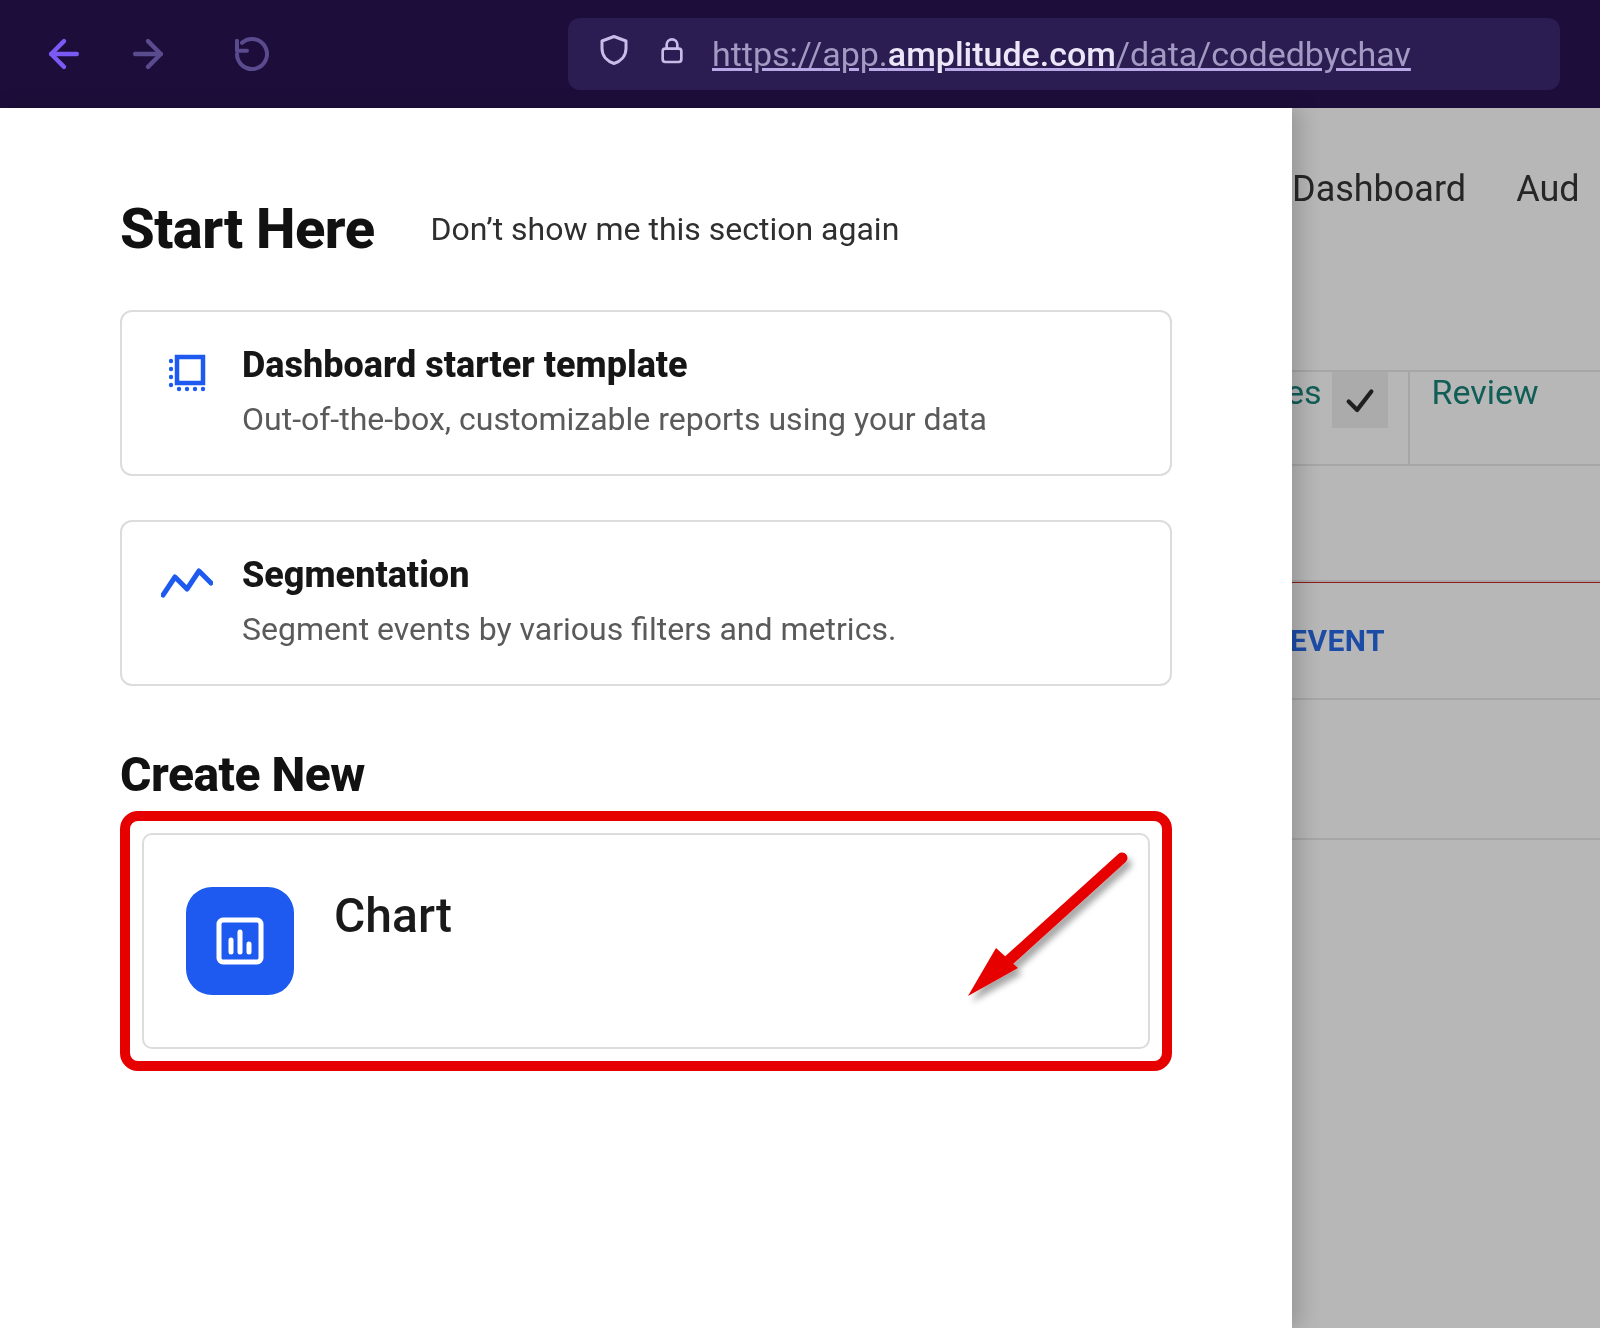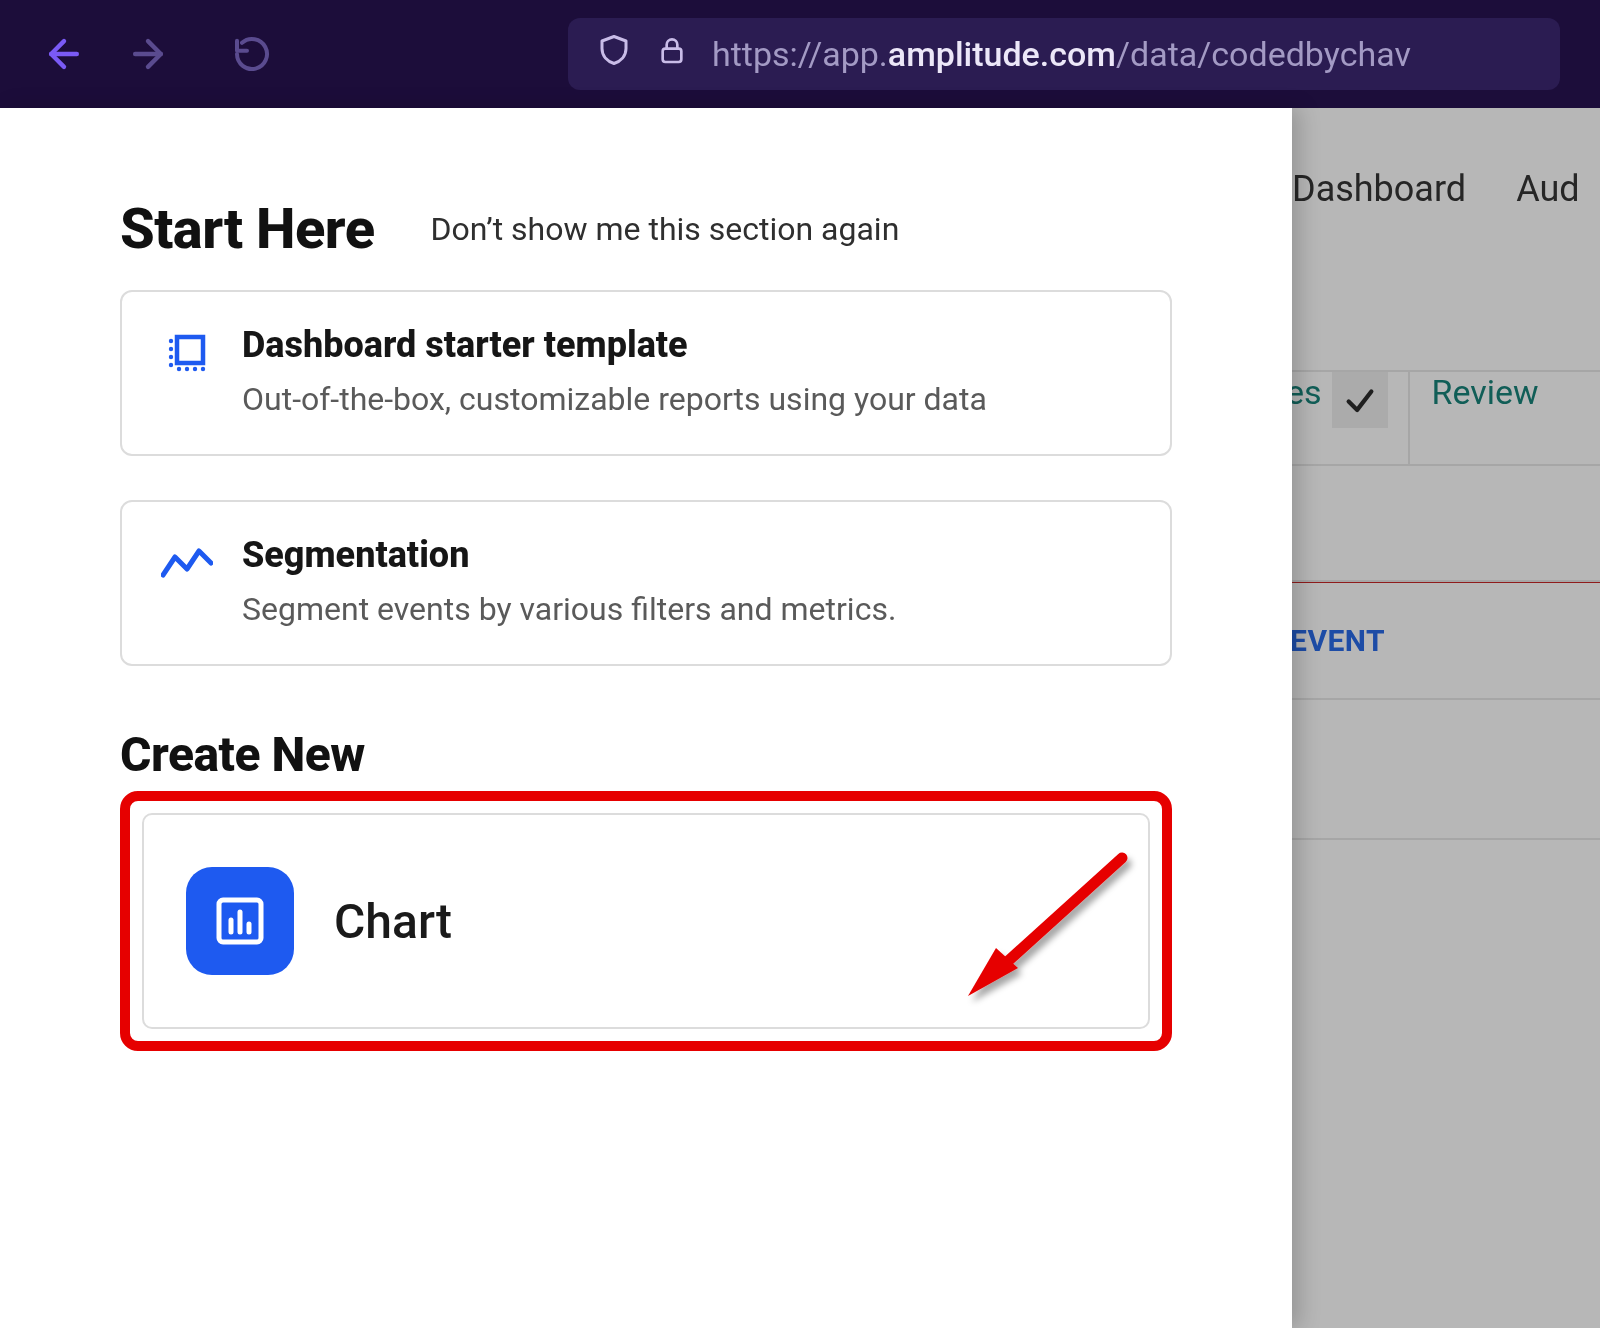--- a/index.html
+++ b/index.html
@@ -8,20 +8,21 @@
   
   .browser-bar {
     width:100%;
     height:108px;
     background:#1c0d3a;
     display:flex;
     align-items:center;
     gap:36px;
     padding:0 40px;
     color:#b9a8e6;
+    text-decoration:underline;
   }
   .nav-btn { width:48px; height:48px; display:flex; align-items:center; justify-content:center; cursor:pointer; }
   .nav-btn svg { stroke:#7a5af5; }
   .nav-btn.forward svg { stroke:#5a4b8f; }
   .nav-btn.reload { margin-left:20px; }
   .nav-btn.reload svg { stroke:#5a4b8f; }
   .spacer-small { width:220px; }
   .addr-wrap {
     display:flex;
     align-items:center;
@@ -100,21 +101,21 @@
   
   .panel {
     position:absolute;
     top:0; left:0;
     width:1292px;
     height:100%;
     background:#fff;
     box-shadow: 8px 0 20px rgba(0,0,0,0.18);
     padding:88px 120px 40px 120px;
   }
-  .panel-header { display:flex; align-items:center; gap:56px; margin-bottom:28px; }
+  .panel-header { display:flex; align-items:center; gap:56px; margin-bottom:48px; }
   .panel-title { font-size:56px; font-weight:800; letter-spacing:-0.5px; color:#111; }
   .dismiss { font-size:32px; color:#2f2f2f; cursor:pointer; }
 
   .card {
     border:2px solid #dcdcdc;
     border-radius:12px;
     padding:32px 38px 36px 38px;
     display:flex;
     align-items:flex-start;
     gap:28px;
@@ -133,21 +134,21 @@
     border:10px solid #e60000;
     border-radius:18px;
     padding:12px;
     margin-top:6px;
   }
   .create-card {
     border:2px solid #dcdcdc;
     border-radius:10px;
     padding:52px 42px;
     display:flex;
-    align-items:center;
+    align-items:flex-start;
     gap:40px;
     background:#fff;
   }
   .chart-badge {
     width:108px; height:108px;
     background:#1e5af0;
     border-radius:26px;
     display:flex; align-items:center; justify-content:center;
   }
   .create-card .title { font-size:48px; font-weight:500; color:#1a1a1a; }

